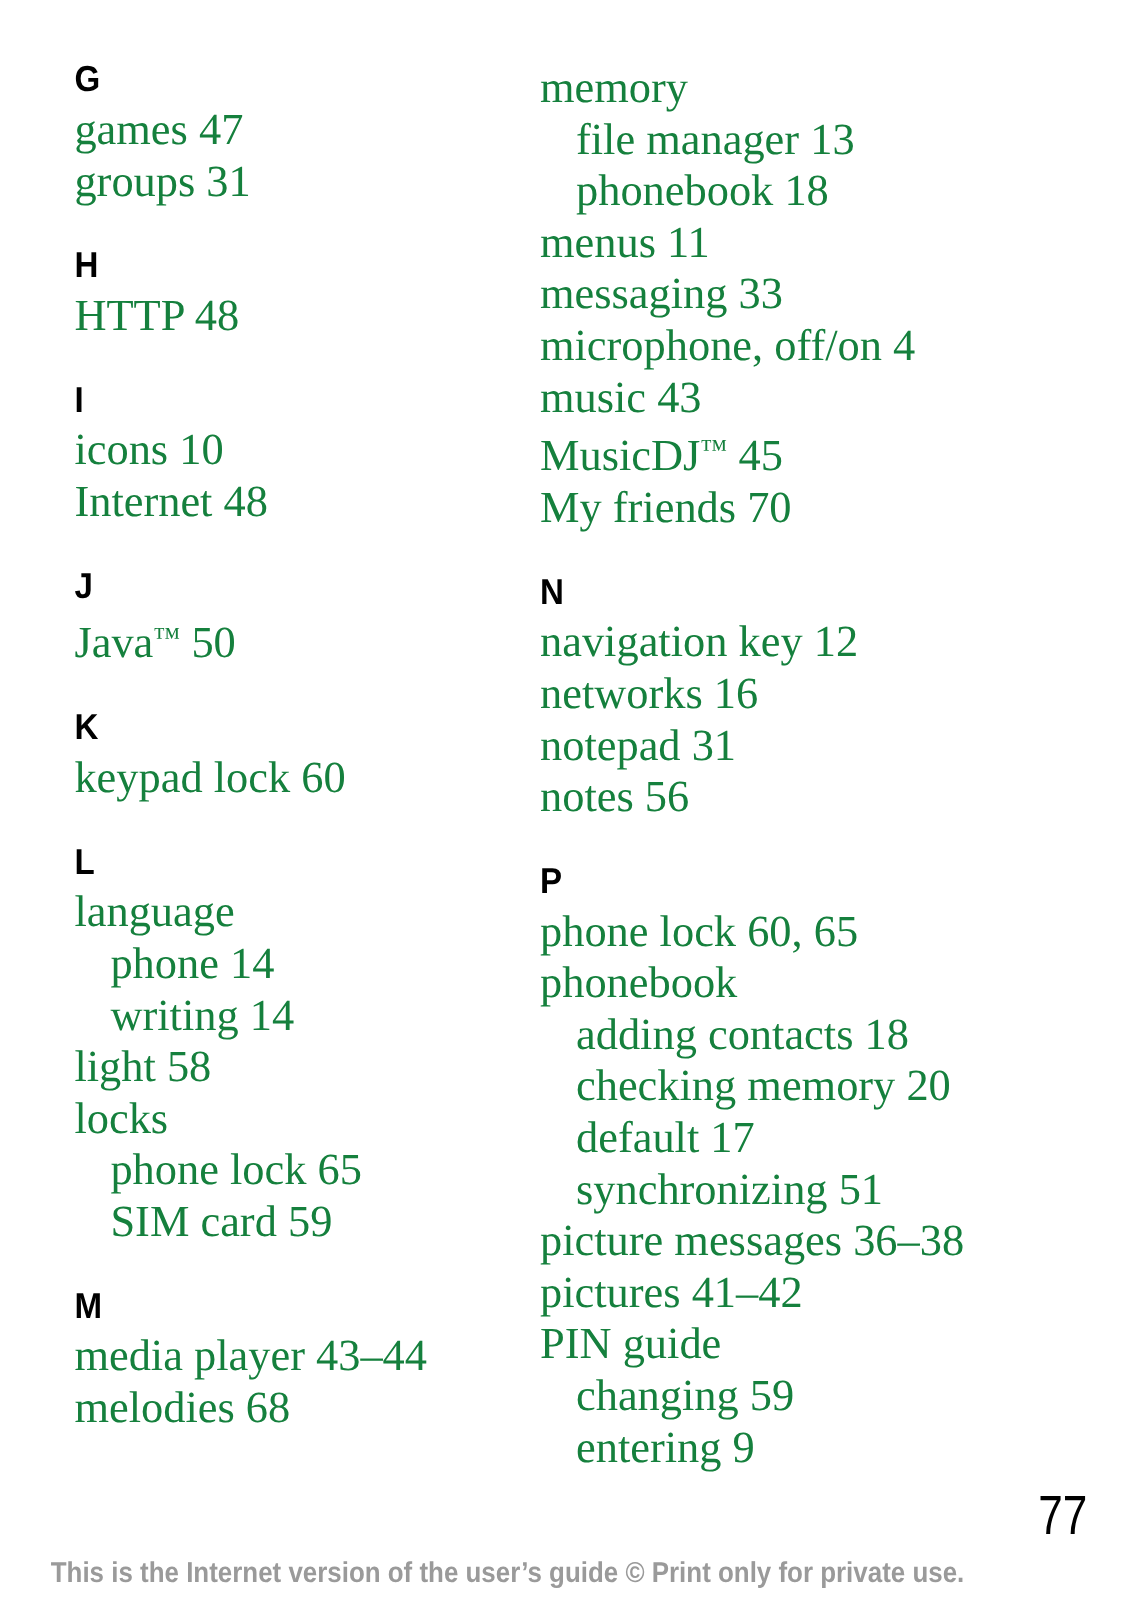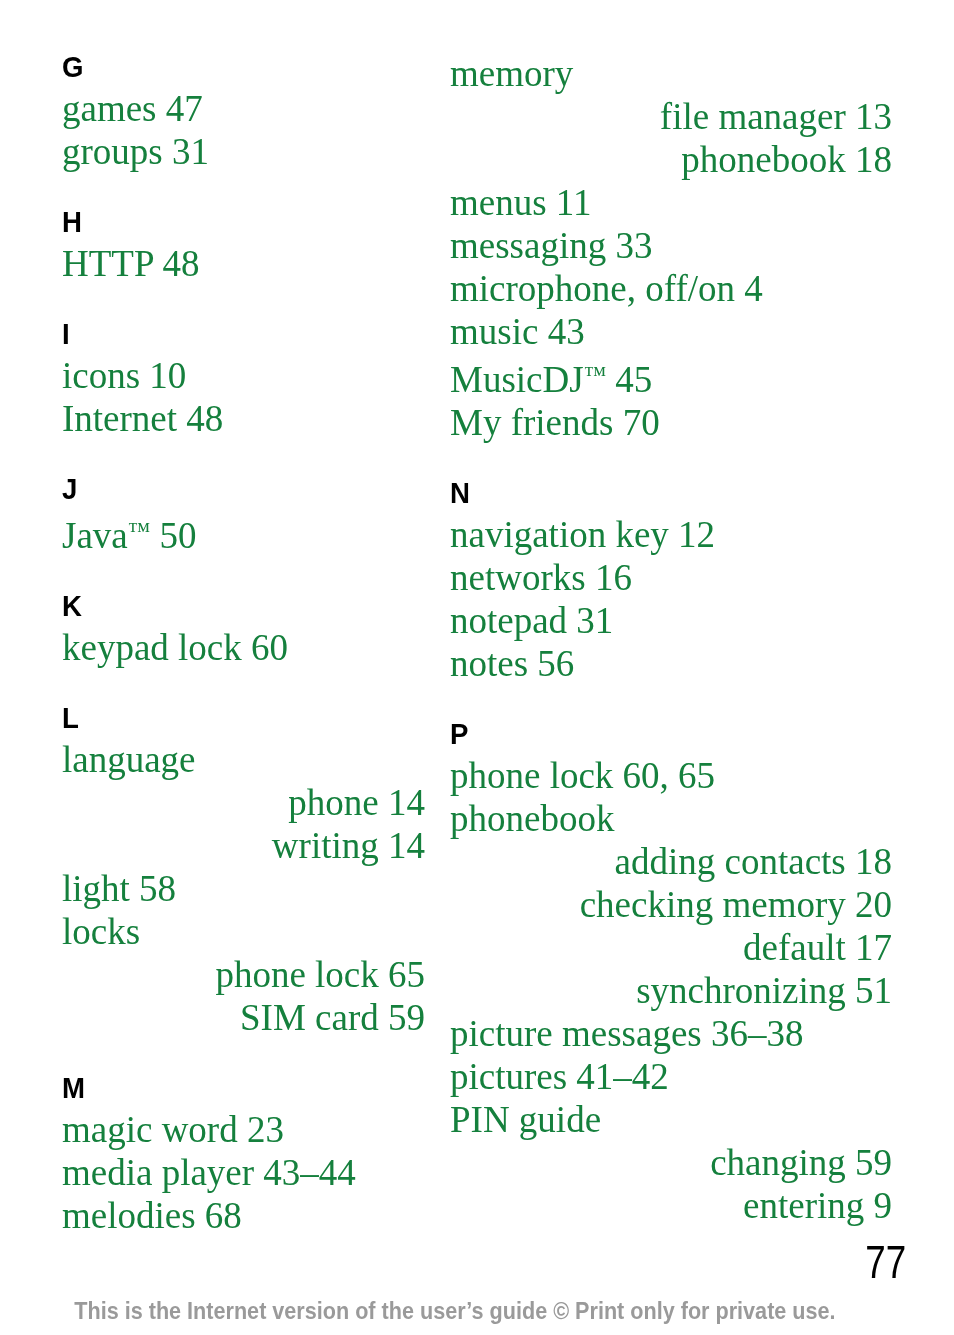--- a/index.html
+++ b/index.html
@@ -59,21 +59,20 @@
   
   .entry {
     font-family: "Liberation Serif", "DejaVu Serif", serif;
     font-size: 37px;
     line-height: 43px;
     color: #15803d;
     white-space: nowrap;
   }
   .entry.sub {
     padding-left: 30px;
-    text-align: right;
   }
   .tm {
     font-size: 0.62em;
     vertical-align: 0.42em;
     letter-spacing: 0;
   }
 
   
   .page-number {
     position: absolute;
@@ -93,21 +92,20 @@
     position: absolute;
     left: 0;
     top: 1297px;
     width: 804px;
     text-align: center;
     font-family: "Liberation Sans", "DejaVu Sans", sans-serif;
     font-weight: bold;
     font-size: 24px;
     line-height: 28px;
     color: #9a9a9a;
-    padding-left: 32px;
   }
   .footer-inner {
     display: inline-block;
     transform: scaleX(0.90);
     transform-origin: center top;
     white-space: nowrap;
   }
 </style>
 </head>
 <body>
@@ -130,21 +128,20 @@
         <div class="entry">keypad lock 60</div>
         <div class="letter-heading">L</div>
         <div class="entry">language</div>
         <div class="entry sub">phone 14</div>
         <div class="entry sub">writing 14</div>
         <div class="entry">light 58</div>
         <div class="entry">locks</div>
         <div class="entry sub">phone lock 65</div>
         <div class="entry sub">SIM card 59</div>
         <div class="letter-heading">M</div>
-        <div class="entry">magic word 23</div>
         <div class="entry">media player 43–44</div>
         <div class="entry">melodies 68</div>
       </div>
     <div class="column column-right">
         <div class="entry">memory</div>
         <div class="entry sub">file manager 13</div>
         <div class="entry sub">phonebook 18</div>
         <div class="entry">menus 11</div>
         <div class="entry">messaging 33</div>
         <div class="entry">microphone, off/on 4</div>

